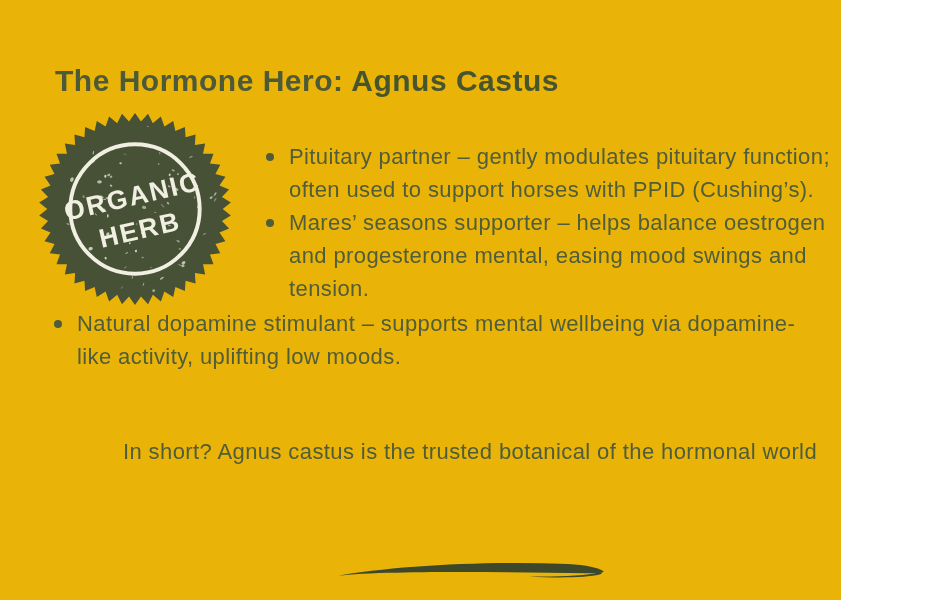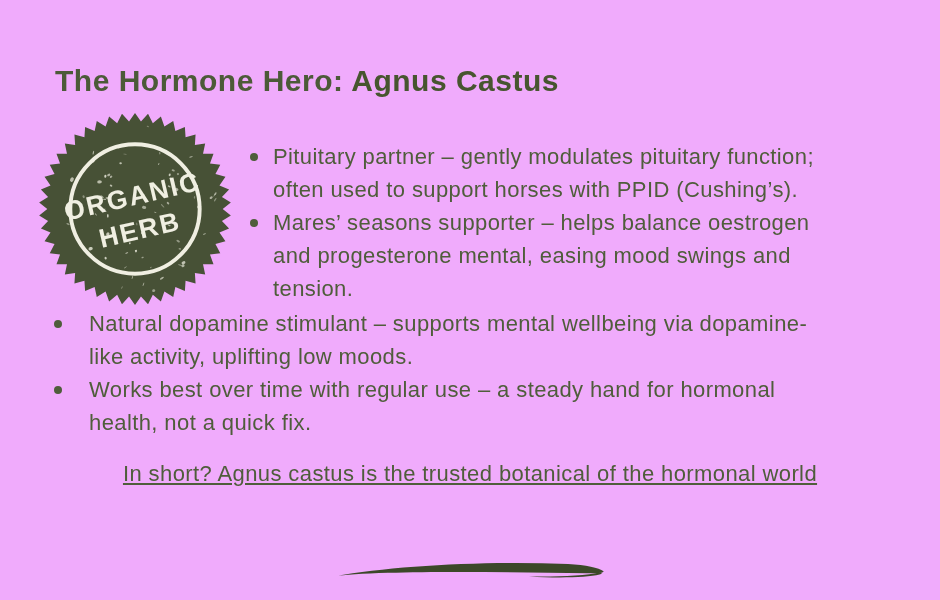--- a/index.html
+++ b/index.html
@@ -1,41 +1,41 @@
 <!DOCTYPE html>
 <html><head>
 <meta charset="utf-8">
 <style>
   * { margin:0; padding:0; box-sizing:border-box; }
   html,body { width:940px; height:600px; }
   .canvas {
-    position:relative; width:940px; height:600px;
-    background:#f0abfc; overflow:hidden;
+    position:relative; width:841px; height:600px;
+    background:#eab308; overflow:hidden;
     font-family:"Liberation Sans","DejaVu Sans",sans-serif;
     color:#4f5d3b;
   }
   .title {
     position:absolute; left:55px; top:64px;
     font-size:30px; letter-spacing:0.5px; color:#4c5a38; white-space:nowrap;
   }
   .title .t-bold { font-weight:700; color:#47552f; }
   .badge-svg { position:absolute; left:37px; top:111px; width:196px; height:196px; }
   ul.bullets { list-style:none; }
   ul.bullets li { display:flex; font-size:22px; line-height:33px; letter-spacing:0.4px; }
   ul.bullets .dot {
     flex:0 0 auto; width:8px; height:8px; border-radius:50%;
     background:#4f5d3b; margin:13px 15px 0 0;
   }
-  .bullets-right { position:absolute; left:250px; top:140px; width:620px; }
+  .bullets-right { position:absolute; left:266px; top:140px; width:620px; }
   .bullets-right li span.btext { max-width:560px; }
   .bullets-full { position:absolute; left:54px; top:307px; width:800px; }
-  .bullets-full li span.btext { max-width:745px;margin-left:12px; }
+  .bullets-full li span.btext { max-width:745px; }
   .summary {
-    position:absolute; left:40px; top:457px; width:860px;
-    text-align:center; font-size:22px; line-height:34px; letter-spacing:0.4px;text-decoration:underline;
+    position:absolute; left:40px; top:435px; width:860px;
+    text-align:center; font-size:22px; line-height:34px; letter-spacing:0.4px;
   }
   .brush-svg { position:absolute; left:333px; top:556px; width:278px; height:24px; }
 </style>
 </head>
 <body>
 
 <div class="canvas">
 
   <h1 class="title"><span>The Hormone Hero: </span><span class="t-bold">Agnus Castus</span></h1>
 
@@ -129,24 +129,20 @@
       <span class="dot"></span>
       <span class="btext">Mares’ seasons supporter – helps balance oestrogen and progesterone mental, easing mood swings and tension.</span>
     </li>
   </ul>
 
   <ul class="bullets bullets-full">
     <li>
       <span class="dot"></span>
       <span class="btext">Natural dopamine stimulant – supports mental wellbeing via dopamine-like activity, uplifting low moods.</span>
     </li>
-    <li>
-      <span class="dot"></span>
-      <span class="btext">Works best over time with regular use – a steady hand for hormonal health, not a quick fix.</span>
-    </li>
   </ul>
 
   <div class="summary">
     <div>In short? Agnus castus is the trusted botanical of the hormonal world</div>
   </div>
 
   <svg class="brush-svg" viewBox="0 0 278 24">
     <path fill="#3c4829" d="M2 20 C 60 10, 150 4.5, 235 8 C 253 9, 266 12, 270.5 15.2
       C 271.5 16.4, 266 17.6, 254 17.2 C 190 16.2, 110 15.2, 55 16.8 C 30 17.6, 10 19, 2 20 Z"></path>
     <path fill="#3c4829" d="M268 16.2 C 252 19.6, 224 21, 196 20.4 C 224 22.4, 254 21.6, 266.5 18.6

